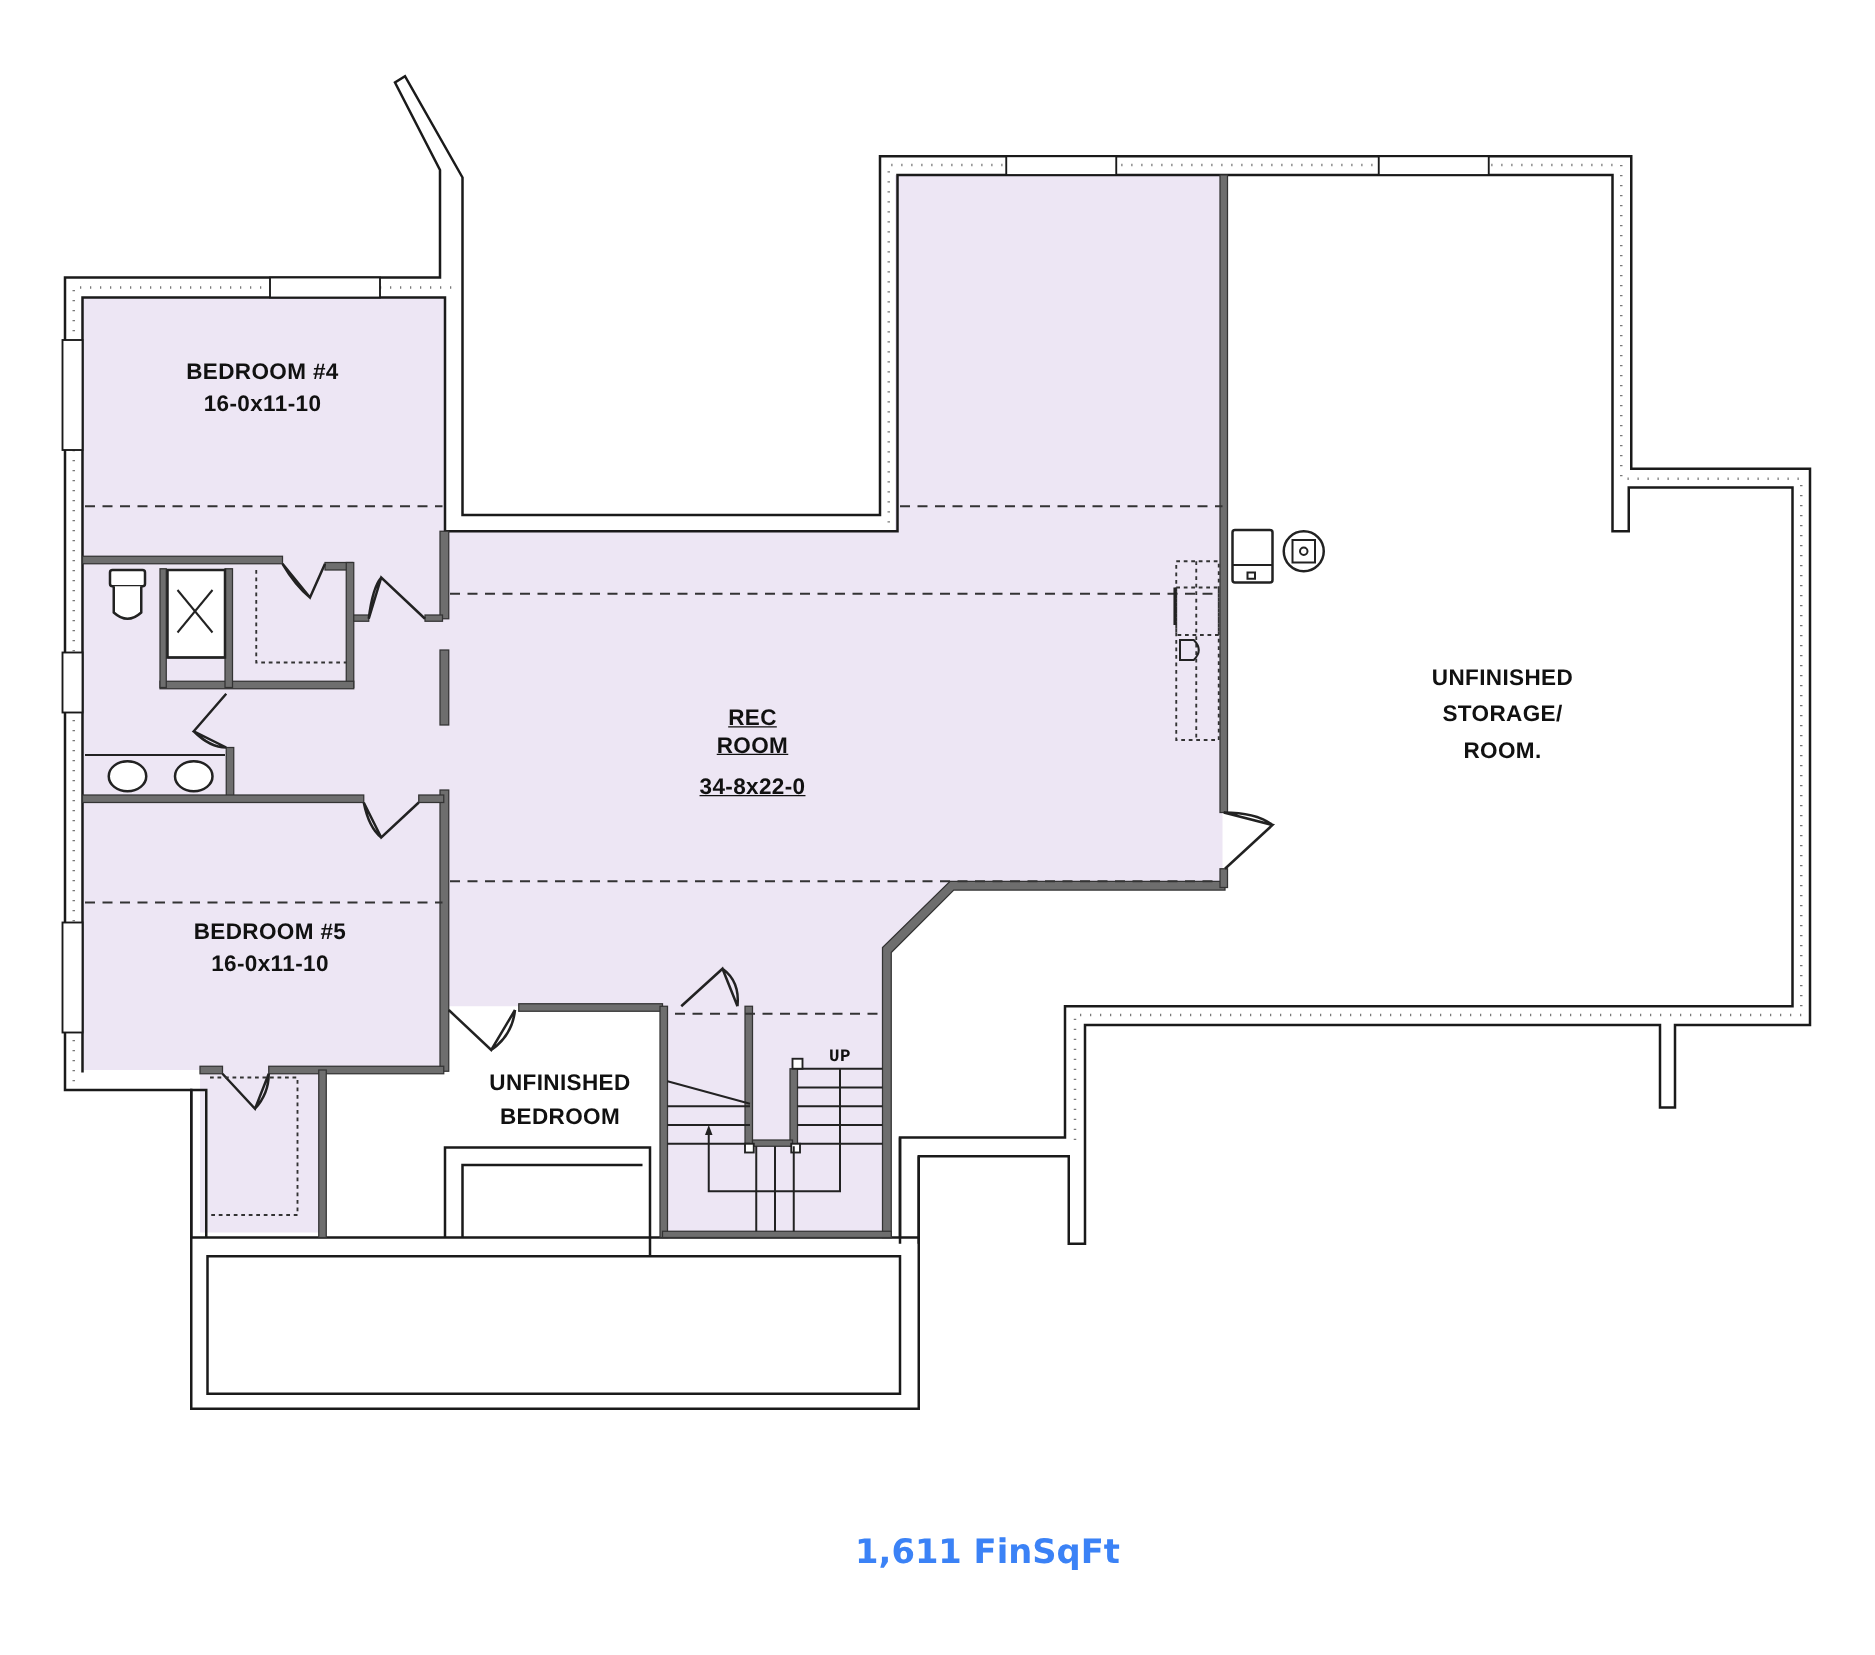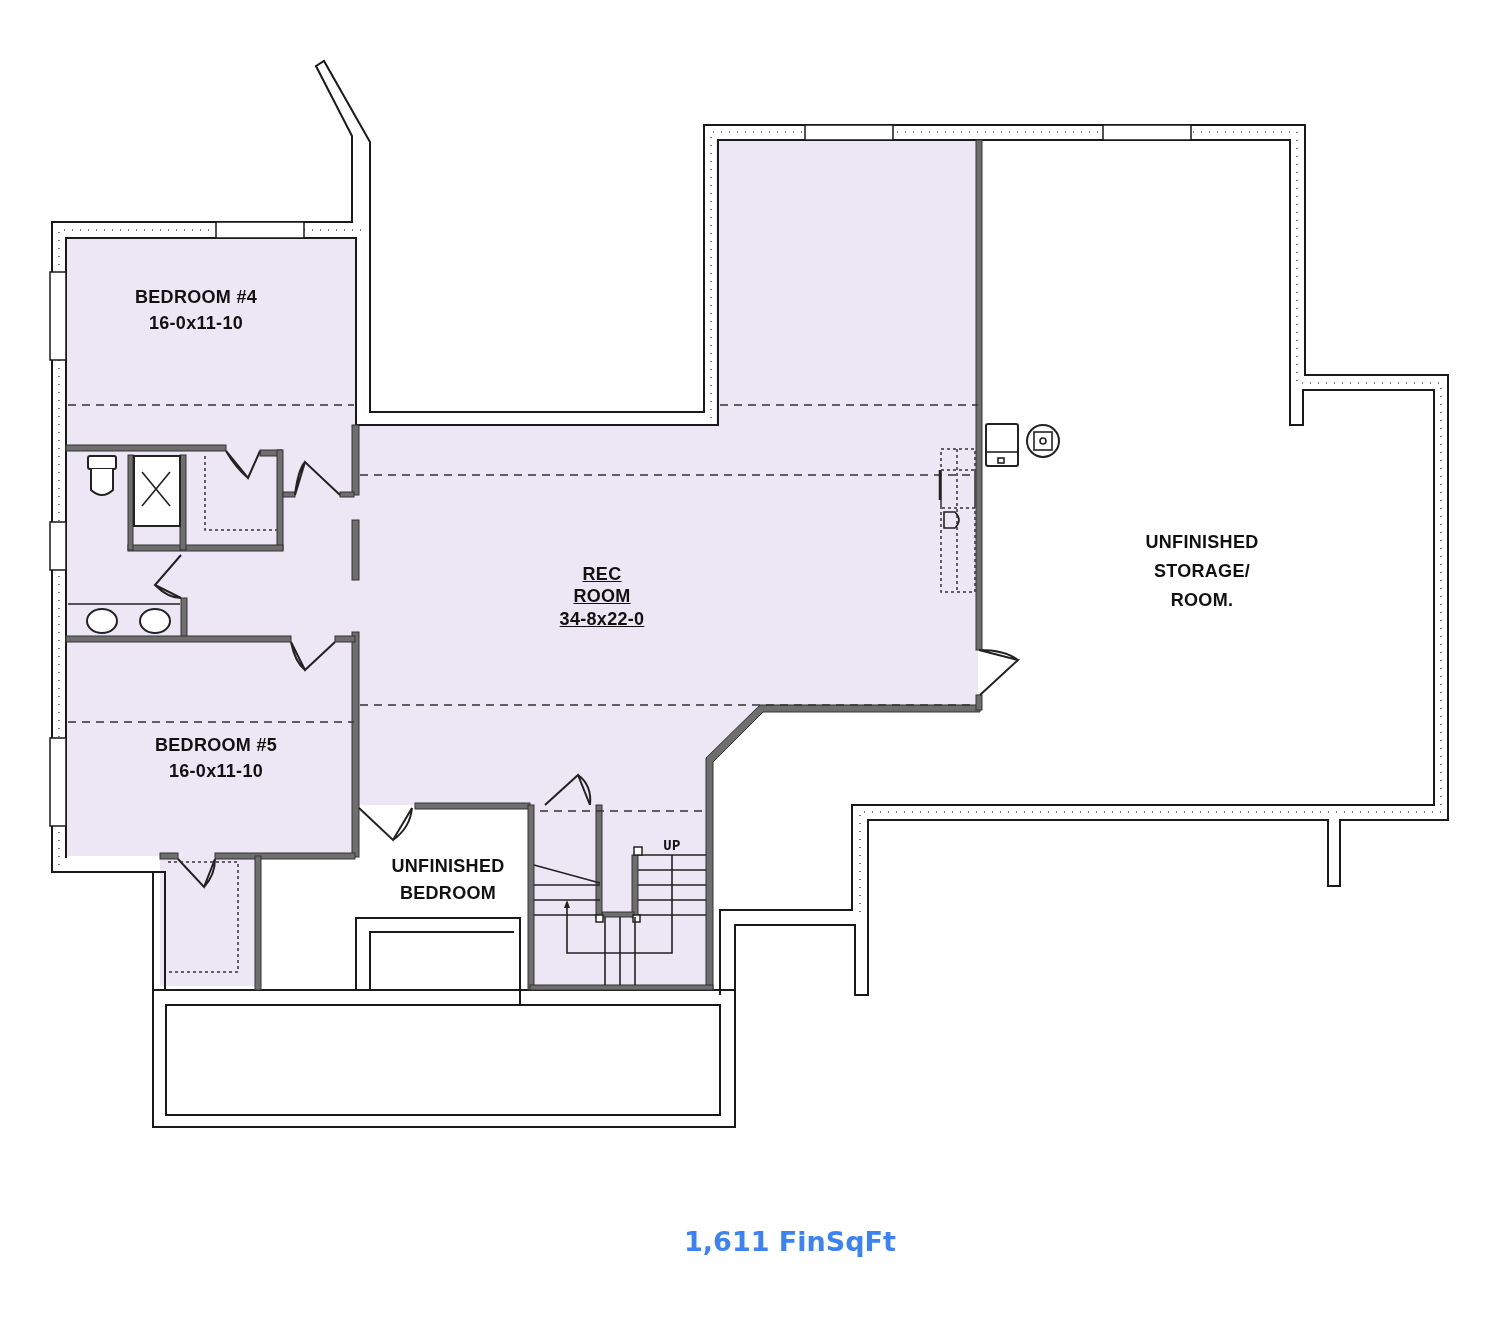--- a/index.html
+++ b/index.html
@@ -150,29 +150,29 @@
     <rect class="fixture" x="596" y="915" width="7" height="7" style="stroke-width:1.5"></rect>
     <rect class="fixture" x="633" y="915" width="7" height="7" style="stroke-width:1.5"></rect>
     <line class="thin" x1="605" y1="917" x2="605" y2="985"></line>
     <line class="thin" x1="620" y1="917" x2="620" y2="985"></line>
     <line class="thin" x1="635" y1="917" x2="635" y2="985"></line>
     <path class="thin" d="M567,905 L567,953 L672,953 L672,855"></path>
     <path d="M567,900 L564,908 L570,908 Z" fill="#222"></path>
   </g>
 </svg>
 
-<div class="label" style="left:196px; top:284px;">
+<div class="label" style="left:210px; top:284px;">
   <span>BEDROOM #4</span>
   <span>16-0x11-10</span>
 </div>
 
 <div class="label" style="left:602px; top:564px; line-height:1.2;text-decoration:underline;">
   <span>REC</span>
   <span>ROOM</span>
-  <span style="margin-top:2px;">34-8x22-0</span>
+  <span style="margin-top:12px;">34-8x22-0</span>
 </div>
 
 <div class="label" style="left:216px; top:732px;">
   <span>BEDROOM #5</span>
   <span>16-0x11-10</span>
 </div>
 
 <div class="label" style="left:448px; top:853px; line-height:1.5;">
   <span>UNFINISHED</span>
   <span>BEDROOM</span>

